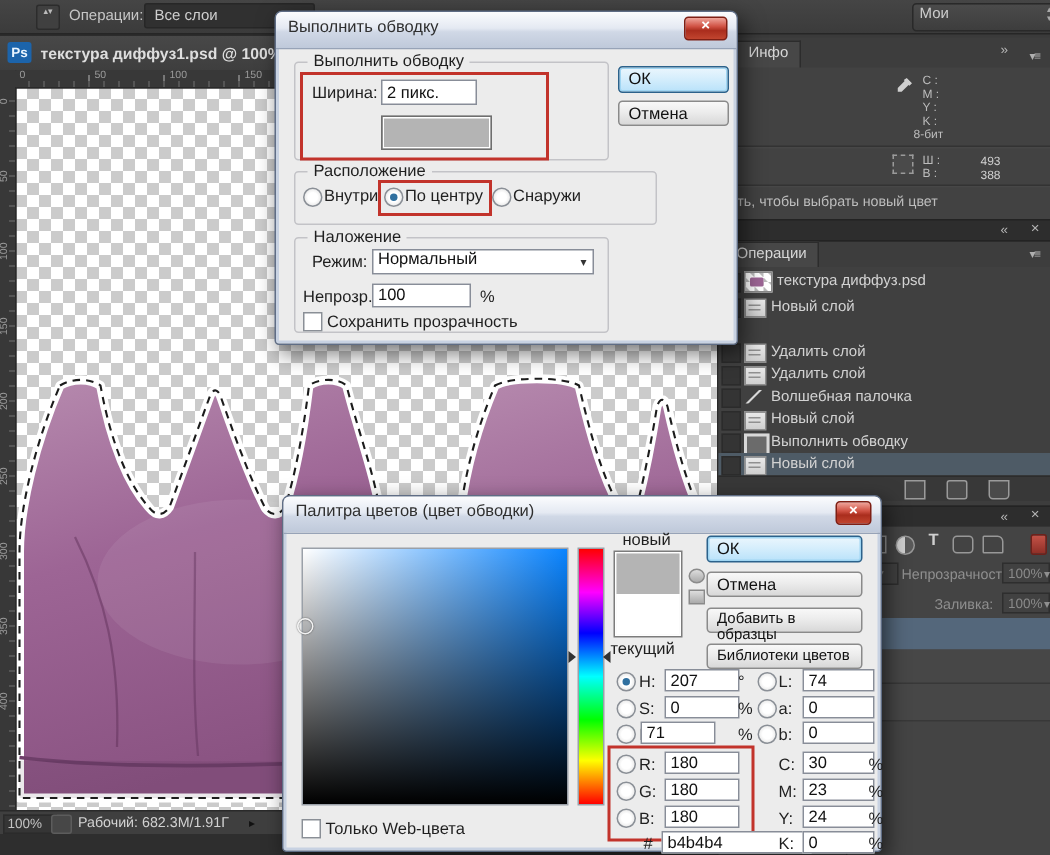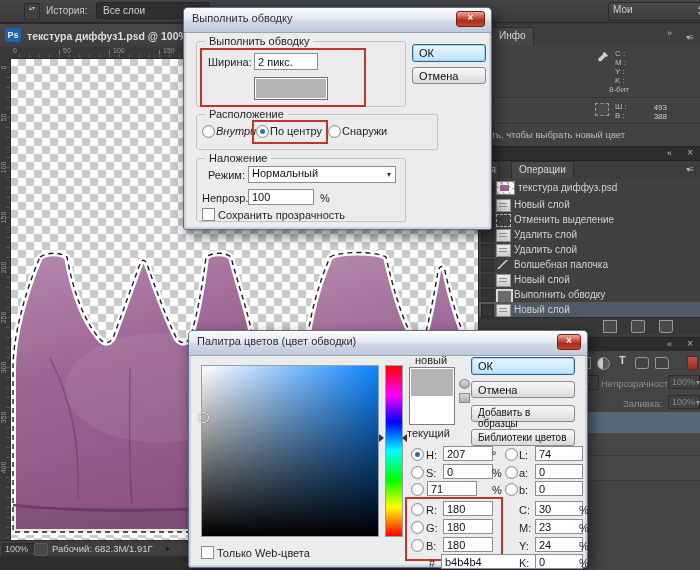--- a/index.html
+++ b/index.html
@@ -103,21 +103,21 @@
   #swnew{position:absolute;left:1px;top:1px;width:42px;height:27px;}
   #swcur{position:absolute;left:1px;top:28px;width:42px;height:27px;}
   .mini-ico{position:absolute;width:9px;height:8px;border:1px solid #8a8a8a;background:linear-gradient(#ddd,#aaa);}
   .fieldrow-lbl{position:absolute;font-size:11px;color:#1f1f1f;}
 </style>
 </head>
 <body>
 
 <div id="optionsbar" class="abs">
   <div class="optsep abs" style="left:24px;top:3px;">▴▾</div>
-  <span class="optlabel abs" style="left:46px;top:5px;">История:</span>
+  <span class="optlabel abs" style="left:46px;top:5px;">Операции:</span>
   <div class="optfield abs" style="left:96px;top:2px;width:100px;">Все слои</div>
   <div id="wsdrop" class="abs">
     <span>Мои</span>
     <span class="car">▴<br>▾</span>
   </div>
 </div>
 
 <div id="tabbar" class="abs">
   <div id="doctab">
     <div id="psbadge">Ps</div>
@@ -206,37 +206,32 @@
   </div>
   <div class="abs" style="left:0;top:100px;width:222px;height:21px;background:#424242;">
     <span class="abs" style="left:2px;top:4px;font-size:9.5px;color:#bdbdbd;white-space:nowrap;">нить, чтобы выбрать новый цвет</span>
   </div>
 
   <div class="phead" style="top:121px;">
     <span class="collapse" style="top:1px;">«</span>
     <span class="pclose">×</span>
   </div>
   <div class="tab clip-tab" style="left:0px;top:136px;width:16px;">История</div>
-  <div class="tab" style="left:32px;top:136px;text-align:center;">Операции</div>
+  <div class="tab" style="left:4px;top:136px;text-align:center;">Операции</div>
   <span class="pmenu" style="top:140px;">▾≡</span>
   <div class="abs" style="left:0;top:153px;width:222px;height:139px;background:#404040;">
     <div class="hrow" style="top:2px;">
       <div class="well"></div>
       <div class="hicon ic-thumb" style="top:1px;"></div>
       <span class="lab" style="left:39px;">текстура диффуз.psd</span>
     </div>
     <div class="hrow" style="top:19px;">
       <div class="well"></div>
         <div class="hicon ic-layer"></div>
       <span class="lab">Новый слой</span>
-    </div>
-    <div class="hrow" style="top:34px;">
-      <div class="well"></div>
-        <div class="hicon ic-deselect"></div>
-      <span class="lab">Отменить выделение</span>
     </div>
     <div class="hrow" style="top:49px;">
       <div class="well"></div>
         <div class="hicon ic-layer"></div>
       <span class="lab">Удалить слой</span>
     </div>
     <div class="hrow" style="top:64px;">
       <div class="well"></div>
         <div class="hicon ic-layer"></div>
       <span class="lab">Удалить слой</span>
@@ -306,21 +301,21 @@
   <div class="abs swatch-b4" style="left:70px;top:69px;width:72px;height:21px;"></div>
   <div class="ann" style="left:16px;top:40px;width:162px;height:55px;"></div>
 
   <button class="btn focused" style="left:228px;top:36px;width:74px;height:18px;">ОК</button>
   <button class="btn" style="left:228px;top:59px;width:74px;height:17px;">Отмена</button>
 
   <div class="group" style="left:12px;top:106px;width:208px;height:34px;padding-left:32px;">
     <span class="glab">Расположение</span>
   </div>
   <span class="rad" style="left:18px;top:117px;"></span>
-  <span class="lbl" style="left:32px;top:117px;font-style:italic;">Внутри</span>
+  <span class="lbl" style="left:32px;top:117px;">Внутри</span>
   <span class="rad sel" style="left:72px;top:117px;"></span>
   <span class="lbl" style="left:86px;top:117px;">По центру</span>
   <span class="rad" style="left:144px;top:117px;"></span>
   <span class="lbl" style="left:158px;top:117px;">Снаружи</span>
   <div class="ann" style="left:68px;top:112px;width:72px;height:20px;"></div>
 
   <div class="group" style="left:12px;top:150px;width:208px;height:62px;">
     <span class="glab">Наложение</span>
   </div>
   <span class="lbl" style="left:24px;top:161px;">Режим:</span>

